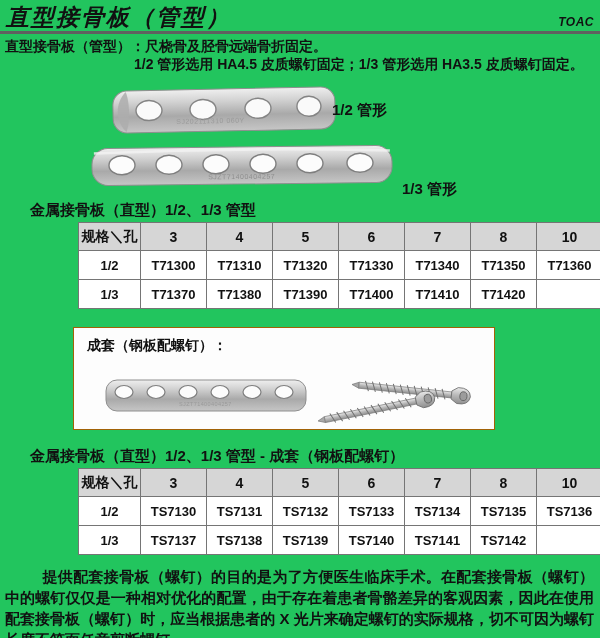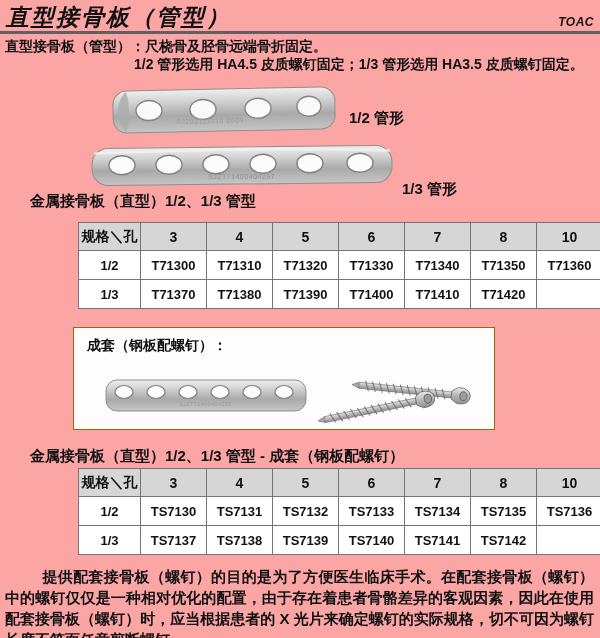--- a/index.html
+++ b/index.html
@@ -1,17 +1,17 @@
 <!DOCTYPE html>
 <html><head>
 <meta charset="utf-8">
 <style>
   html,body { margin:0; padding:0; background:#ffffff; }
   #page {
-    position:relative; width:600px; height:638px; background:#fca5a5;
+    position:relative; width:600px; height:638px; background:#22c55e;
     font-family:"Liberation Sans","DejaVu Sans",sans-serif; color:#111111;
     overflow:hidden;
   }
   .abs { position:absolute; }
   .page-title {
     left:6px; top:2px; font-size:23px; font-weight:bold; font-style:italic;
     letter-spacing:2px; white-space:nowrap;
   }
   .brand { right:6px; top:15px; font-size:12px; font-weight:bold; font-style:italic; letter-spacing:0.5px;margin-left:30px; }
   .rule { left:0; top:31px; width:600px; height:3px; background:#606060; }
@@ -63,38 +63,38 @@
     <g transform="rotate(-1.2 118 27)">
       <rect x="7" y="6" width="222" height="42" rx="14" fill="url(#plateG)" stroke="#8f8f8f" stroke-width="1"></rect>
       <path d="M20,7 C9,18 9,36 20,47 C24,38 24,16 20,7 Z" fill="#adadad" opacity="0.85"></path>
       <ellipse cx="43" cy="26" rx="13" ry="10" fill="#fafafa" stroke="#848484" stroke-width="1.4"></ellipse>
       <ellipse cx="97" cy="26" rx="13" ry="10" fill="#fafafa" stroke="#848484" stroke-width="1.4"></ellipse>
       <ellipse cx="152" cy="26" rx="13" ry="10" fill="#fafafa" stroke="#848484" stroke-width="1.4"></ellipse>
       <ellipse cx="203" cy="25" rx="12" ry="10" fill="#fafafa" stroke="#848484" stroke-width="1.4"></ellipse>
       <text x="70" y="40" font-size="7" fill="#9a9a9a" letter-spacing="0.5">SJ202111310 060Y</text>
     </g>
   </svg>
-  <div class="abs fig-label" style="left:349px; top:101px;margin-top:8px;">1/2 管形</div>
+  <div class="abs fig-label" style="left:332px; top:101px;">1/2 管形</div>
 
   <svg class="abs" style="left:88px; top:139px;" width="308" height="52" viewBox="0 0 308 52">
     <g transform="rotate(-0.6 154 26)">
       <rect x="4" y="8" width="300" height="37" rx="16" fill="url(#plateG)" stroke="#8f8f8f" stroke-width="1"></rect>
       <path d="M6,13 Q154,8 302,13" stroke="#f2f2f2" stroke-width="2.5" fill="none" opacity="0.8"></path>
       <ellipse cx="34" cy="25" rx="13" ry="9.5" fill="#fcfcfc" stroke="#7f7f7f" stroke-width="1.4"></ellipse>
       <ellipse cx="81" cy="25" rx="13" ry="9.5" fill="#fcfcfc" stroke="#7f7f7f" stroke-width="1.4"></ellipse>
       <ellipse cx="128" cy="25" rx="13" ry="9.5" fill="#fcfcfc" stroke="#7f7f7f" stroke-width="1.4"></ellipse>
       <ellipse cx="175" cy="25" rx="13" ry="9.5" fill="#fcfcfc" stroke="#7f7f7f" stroke-width="1.4"></ellipse>
       <ellipse cx="222" cy="25" rx="13" ry="9.5" fill="#fcfcfc" stroke="#7f7f7f" stroke-width="1.4"></ellipse>
       <ellipse cx="272" cy="25" rx="13" ry="9.5" fill="#fcfcfc" stroke="#7f7f7f" stroke-width="1.4"></ellipse>
       <text x="120" y="40" font-size="7" fill="#8f8f8f" letter-spacing="0.5">SJZT71400404257</text>
     </g>
   </svg>
   <div class="abs fig-label" style="left:402px; top:180px;">1/3 管形</div>
 
-  <div class="abs tbl-heading" style="left:30px; top:192px;">金属接骨板（直型）1/2、1/3 管型</div>
+  <div class="abs tbl-heading" style="left:30px; top:201px;">金属接骨板（直型）1/2、1/3 管型</div>
   <table class="abs spec-table" style="left:32px; top:222px; width:524px;">
     <colgroup>
       <col style="width:62px">
         <col style="width:66px">
         <col style="width:66px">
         <col style="width:66px">
       <col style="width:66px">
         <col style="width:66px">
         <col style="width:66px">
         <col style="width:66px">

